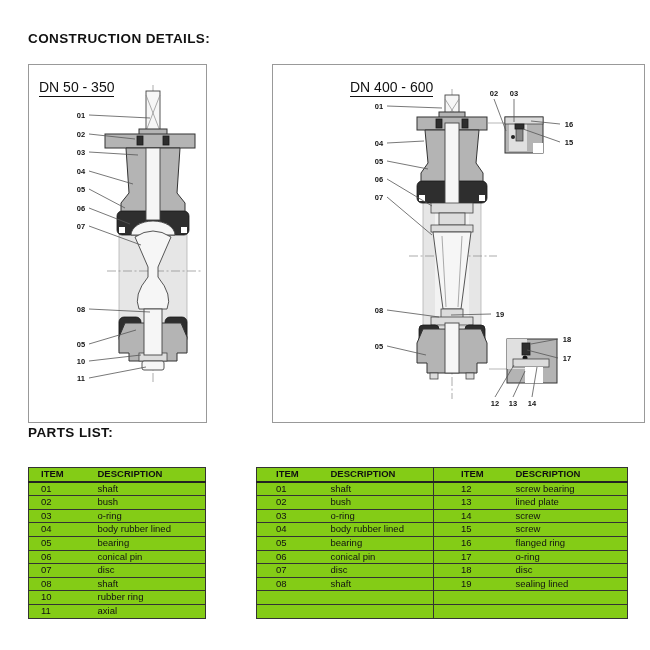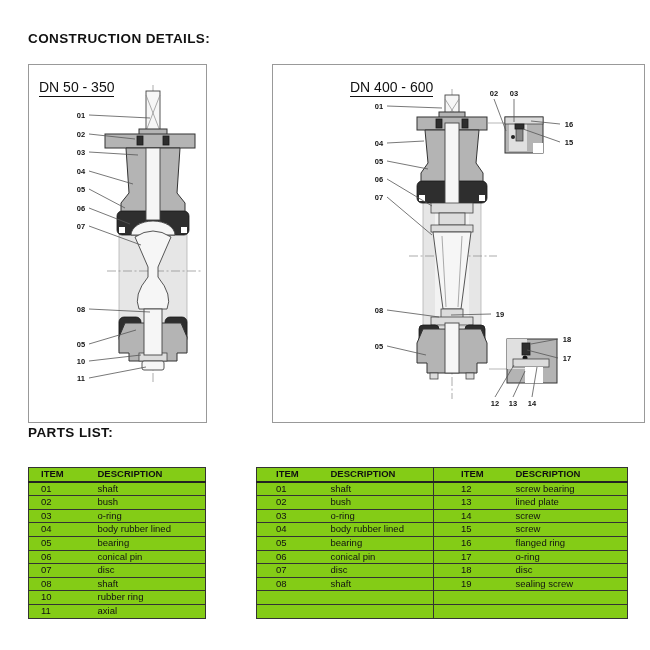--- a/index.html
+++ b/index.html
@@ -338,21 +338,21 @@
         <tr>
           <td class="c-item col1">07</td>
           <td class="c-desc col2">disc</td>
           <td class="c-item col3 divided">18</td>
           <td class="c-desc col4">disc</td>
         </tr>
         <tr>
           <td class="c-item col1">08</td>
           <td class="c-desc col2">shaft</td>
           <td class="c-item col3 divided">19</td>
-          <td class="c-desc col4">sealing screw</td>
+          <td class="c-desc col4">sealing lined</td>
         </tr>
         <tr>
           <td class="c-item col1"></td>
           <td class="c-desc col2"></td>
           <td class="c-item col3 divided"></td>
           <td class="c-desc col4"></td>
         </tr>
         <tr>
           <td class="c-item col1"></td>
           <td class="c-desc col2"></td>

